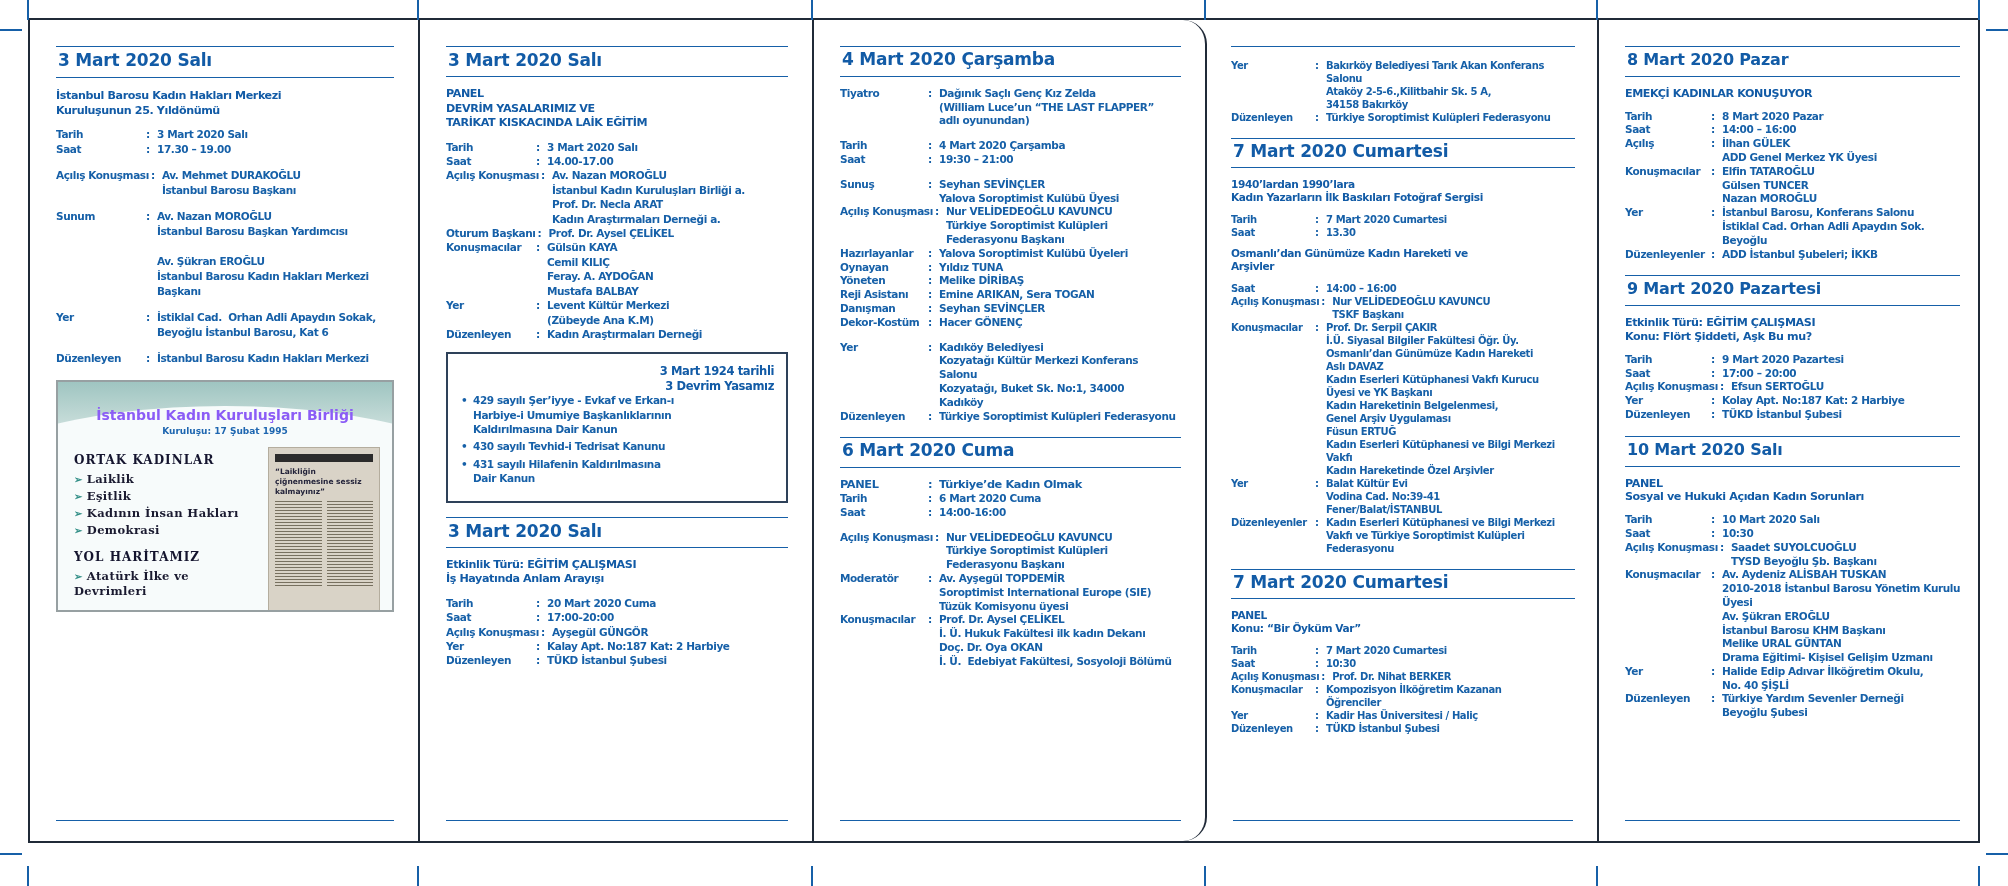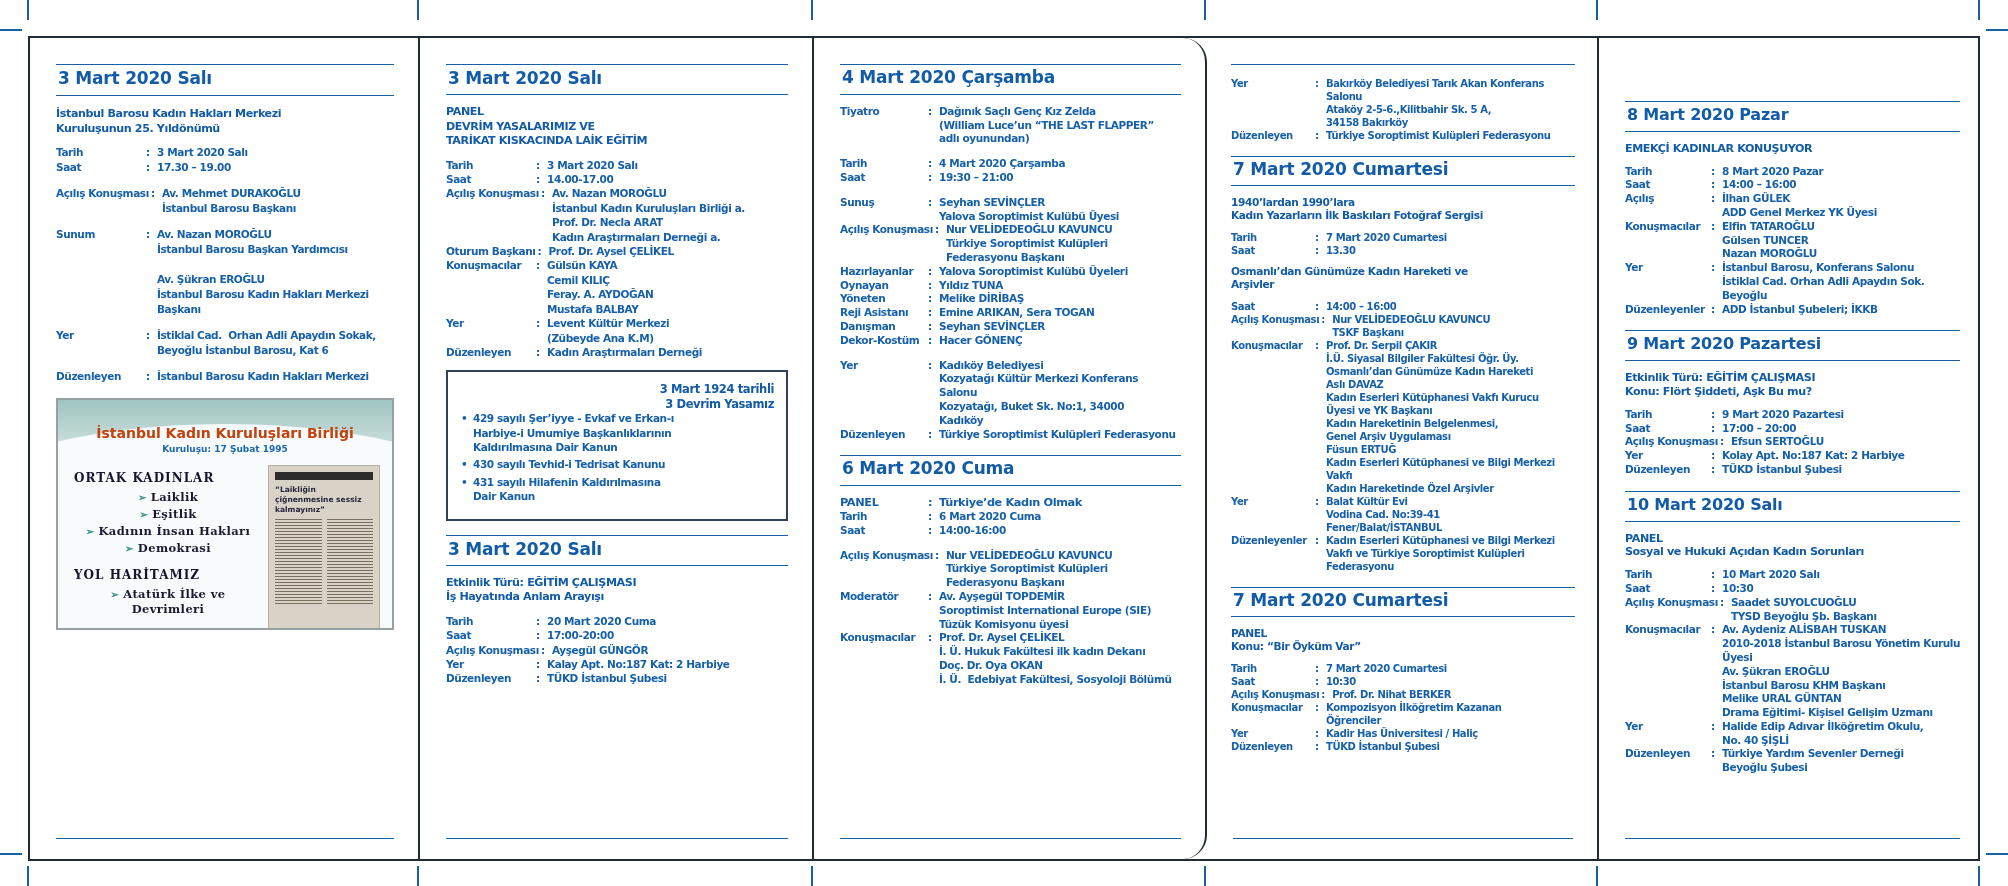--- a/index.html
+++ b/index.html
@@ -7,33 +7,33 @@
     width:2008px;height:886px;position:relative;background:#ffffff;overflow:hidden;
     font-family:"DejaVu Sans",sans-serif;font-weight:bold;color:#1660a8;
     -webkit-font-smoothing:antialiased;
   }
   
   .cm{position:absolute;background:#1660a8;}
   .cmv{width:2px;height:20px;}
   .cmh{height:2px;width:22px;}
   
   .page{
-    position:absolute;left:28px;top:36px;width:1952px;height:825px;
+    position:absolute;left:28px;top:18px;width:1952px;height:825px;
     border:2px solid #202a38;box-sizing:border-box;display:flex;background:#fff;
   }
   .panel{
     position:relative;box-sizing:border-box;border-right:2px solid #202a38;
     padding:26px 24px 40px 26px;letter-spacing:-0.4px;
   }
   .panel:last-child{border-right:none;}
   .c1{flex:0 0 390px;font-size:10.5px;line-height:15px;--lw:88px;}
   .c2{flex:0 0 394px;font-size:10.5px;line-height:14.4px;--lw:88px;}
   .c3{flex:0 0 393px;font-size:10.5px;line-height:13.8px;border-radius:24px;--lw:86px;}
   .c4{flex:0 0 392px;font-size:10px;line-height:13px;--lw:82px;padding:26px 22px 40px 24px;}
-  .c5{flex:1 1 auto;font-size:10.5px;line-height:13.8px;margin-top:37px;--lw:84px;}
+  .c5{flex:1 1 auto;font-size:10.5px;line-height:13.8px;--lw:84px;}
   .bottomrule{position:absolute;left:26px;right:24px;bottom:20px;border-top:1.5px solid #1660a8;}
   .toprule{border-top:1.5px solid #1660a8;margin-bottom:12px;}
   
   .head{
     border-top:1.5px solid #1660a8;border-bottom:1.5px solid #1660a8;
     padding:6px 2px 7px;margin:0 0 10px;
   }
   .head + .evt-title{margin-top:2px;}
   .grp + .head, .lawbox + .head{margin-top:14px;}
   .head-text{font-size:17px;letter-spacing:-0.2px;color:#125ba6;}
@@ -52,27 +52,27 @@
   .lawbox-title{text-align:right;white-space:pre-line;font-size:1.1em;color:#125ba6;}
   .law-item{position:relative;padding-left:13px;white-space:pre-line;margin-bottom:3px;}
   .law-item::before{content:"\2022";position:absolute;left:1px;}
   
   .slide{
     position:relative;height:228px;margin-top:14px;border:2px solid #97a0a2;
     background:#f7fbfb;overflow:hidden;letter-spacing:0;color:#1b2b45;
   }
   .wave-a{position:absolute;top:0;left:0;right:0;height:50px;background:linear-gradient(#9fc5c1,#cfe1de);}
   .wave-b{position:absolute;top:24px;left:-30%;width:160%;height:80px;background:#f7fbfb;border-radius:50% 50% 0 0 / 100% 100% 0 0;}
-  .slide-title{position:relative;text-align:center;margin-top:26px;font-size:14px;color:#c2410c;}
+  .slide-title{position:relative;text-align:center;margin-top:26px;font-size:14px;color:#8b5cf6;}
   .slide-sub{position:relative;text-align:center;font-size:9px;color:#1e66b0;margin-top:1px;}
   .slide-body{position:relative;display:flex;padding:8px 12px 0 16px;}
   .slide-left{flex:1 1 auto;}
   .s-h{font-family:"DejaVu Serif",serif;color:#14142e;font-size:12px;letter-spacing:1px;margin:6px 0 4px;}
   .s-h2{margin-top:12px;}
-  .s-item{font-family:"DejaVu Serif",serif;color:#1a1a30;font-size:11.5px;margin:2px 0;letter-spacing:.4px;text-align:center;}
+  .s-item{font-family:"DejaVu Serif",serif;color:#1a1a30;font-size:11.5px;margin:2px 0;letter-spacing:.4px;}
   .arr{color:#2f8d85;margin-right:4px;font-size:10px;}
   .clipping{flex:0 0 112px;height:168px;margin-left:6px;background:#d9d3c7;border:1px solid #b4ad9e;padding:6px;box-sizing:border-box;}
   .clip-bar{height:8px;background:#2b2b2b;margin-bottom:5px;}
   .clip-quote{font-size:7.5px;line-height:1.3;color:#23233a;margin-bottom:5px;letter-spacing:0;}
   .clip-cols{display:flex;gap:5px;height:86px;}
   .clip-col{flex:1 1 0;background:repeating-linear-gradient(to bottom,#77705f 0 1px,transparent 1px 3px);}
 </style>
 </head>
 <body>
 

